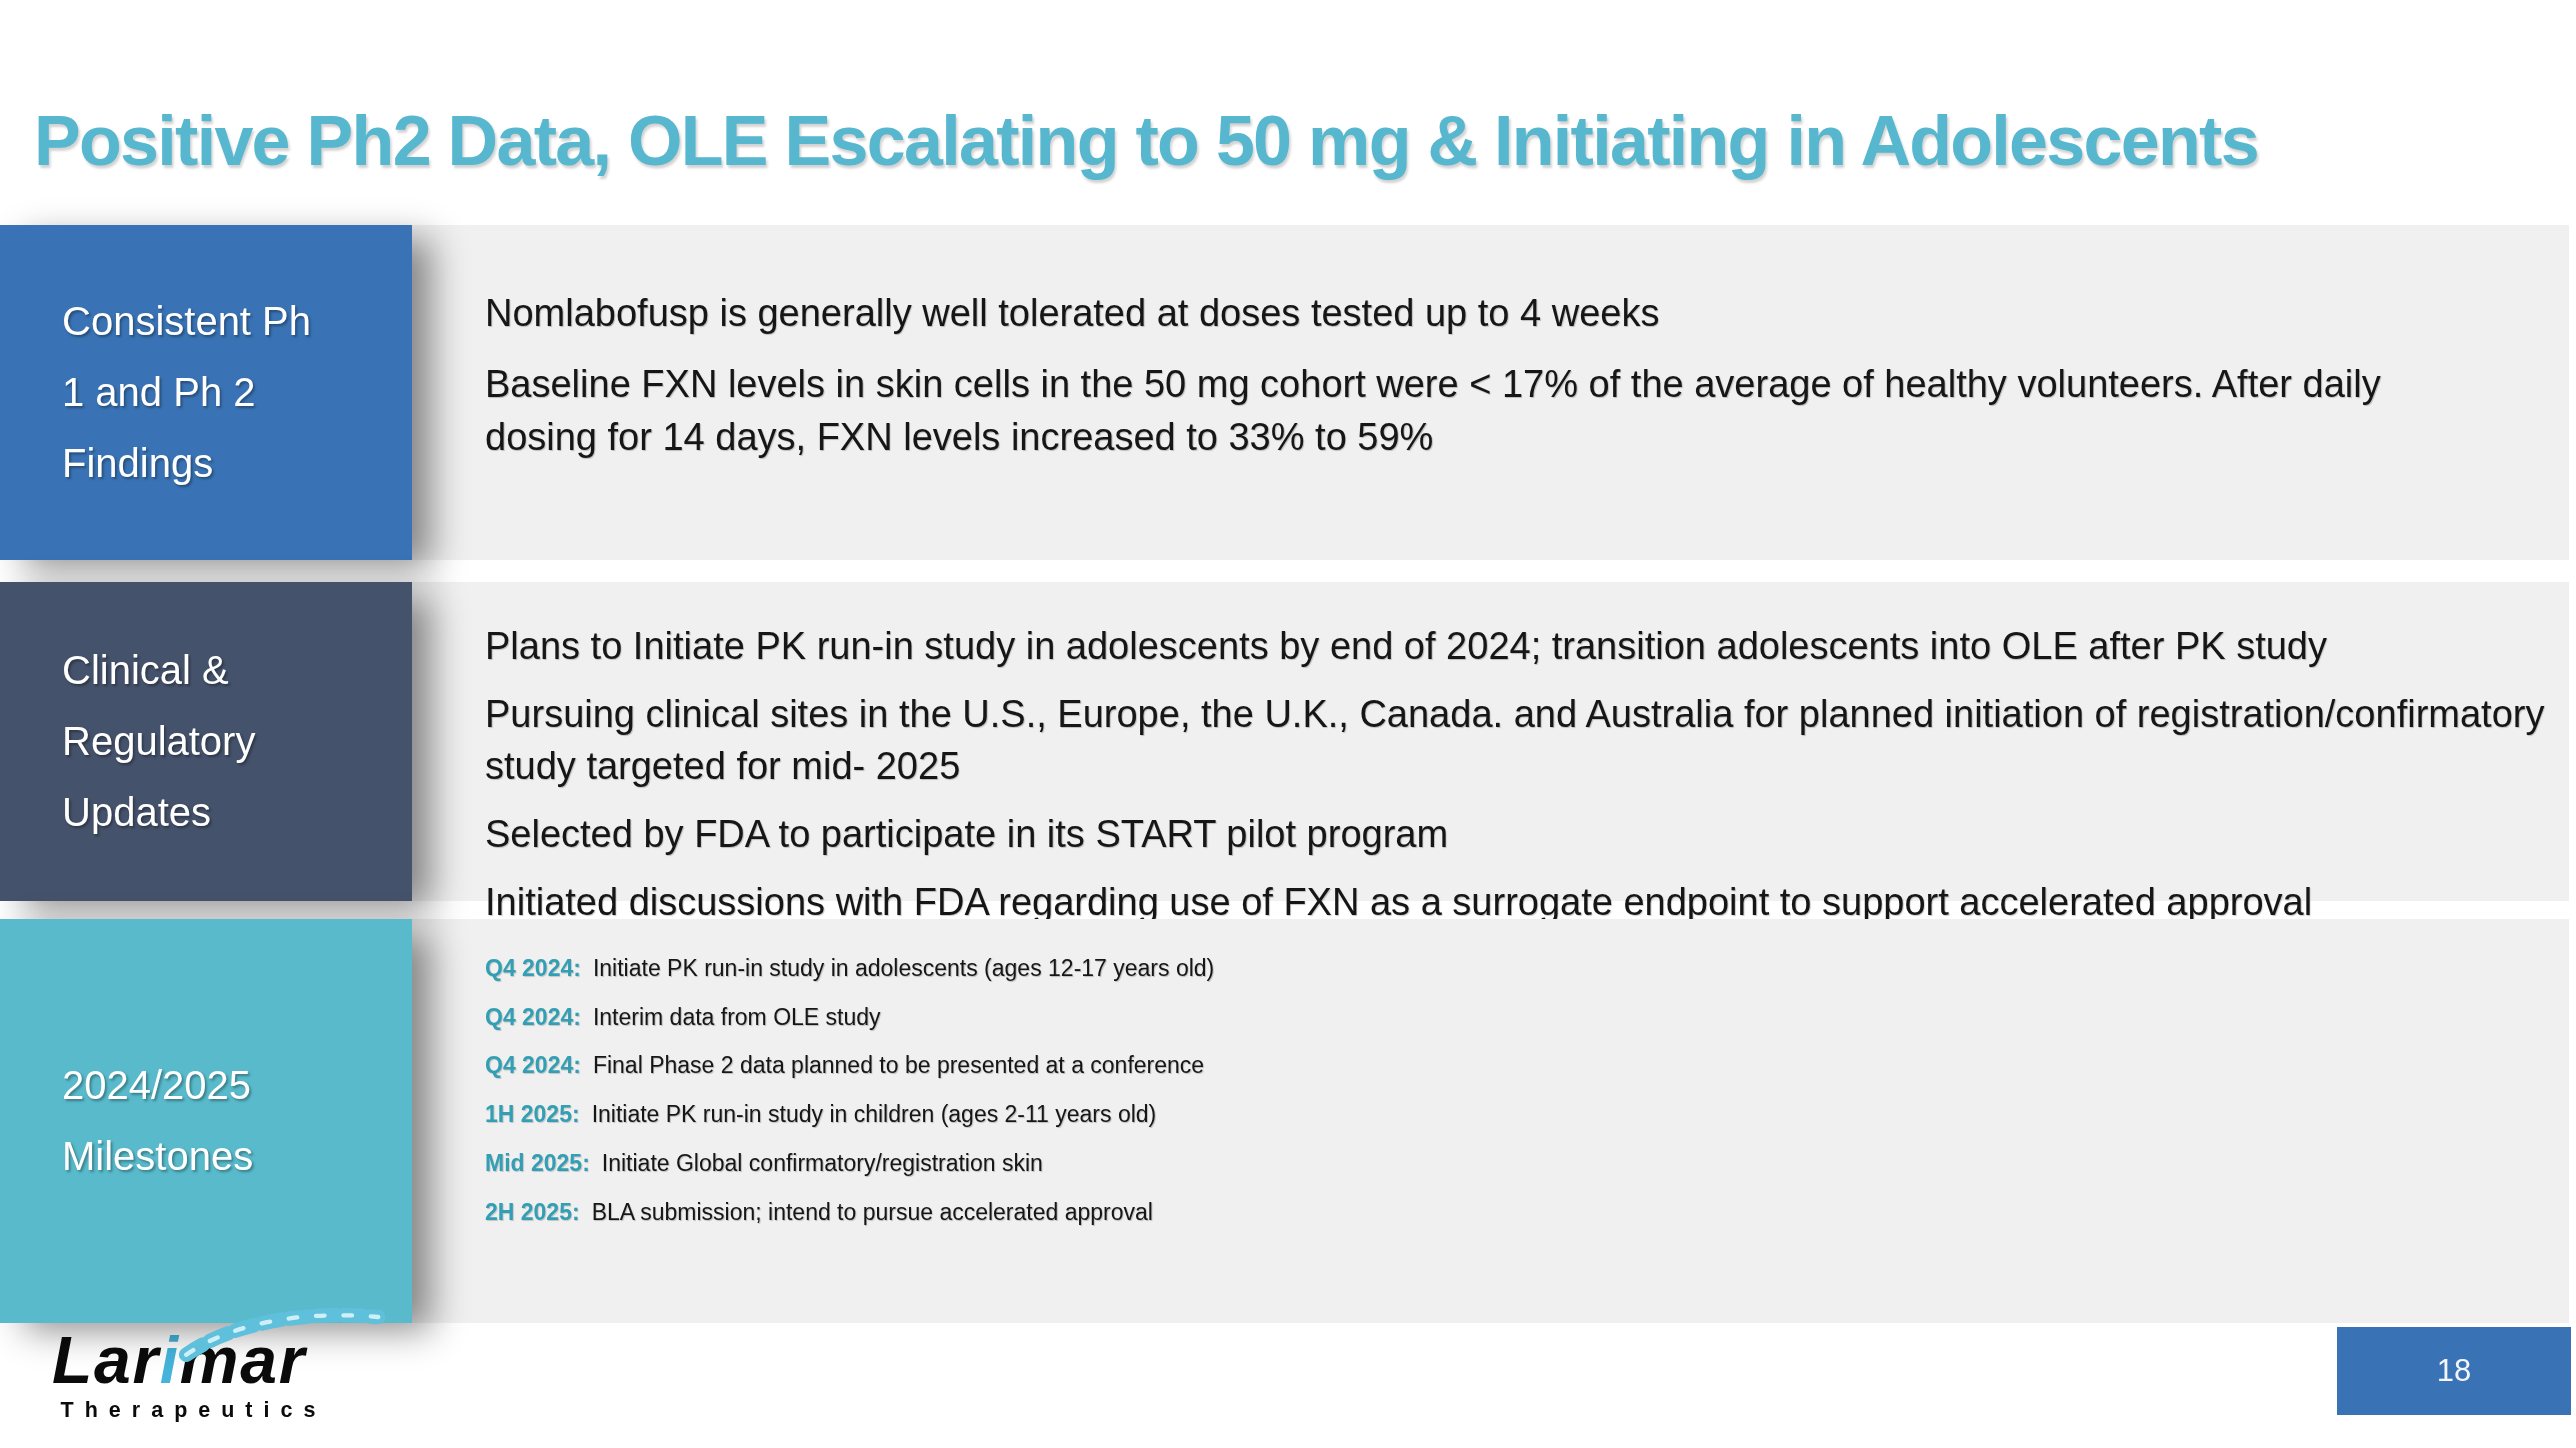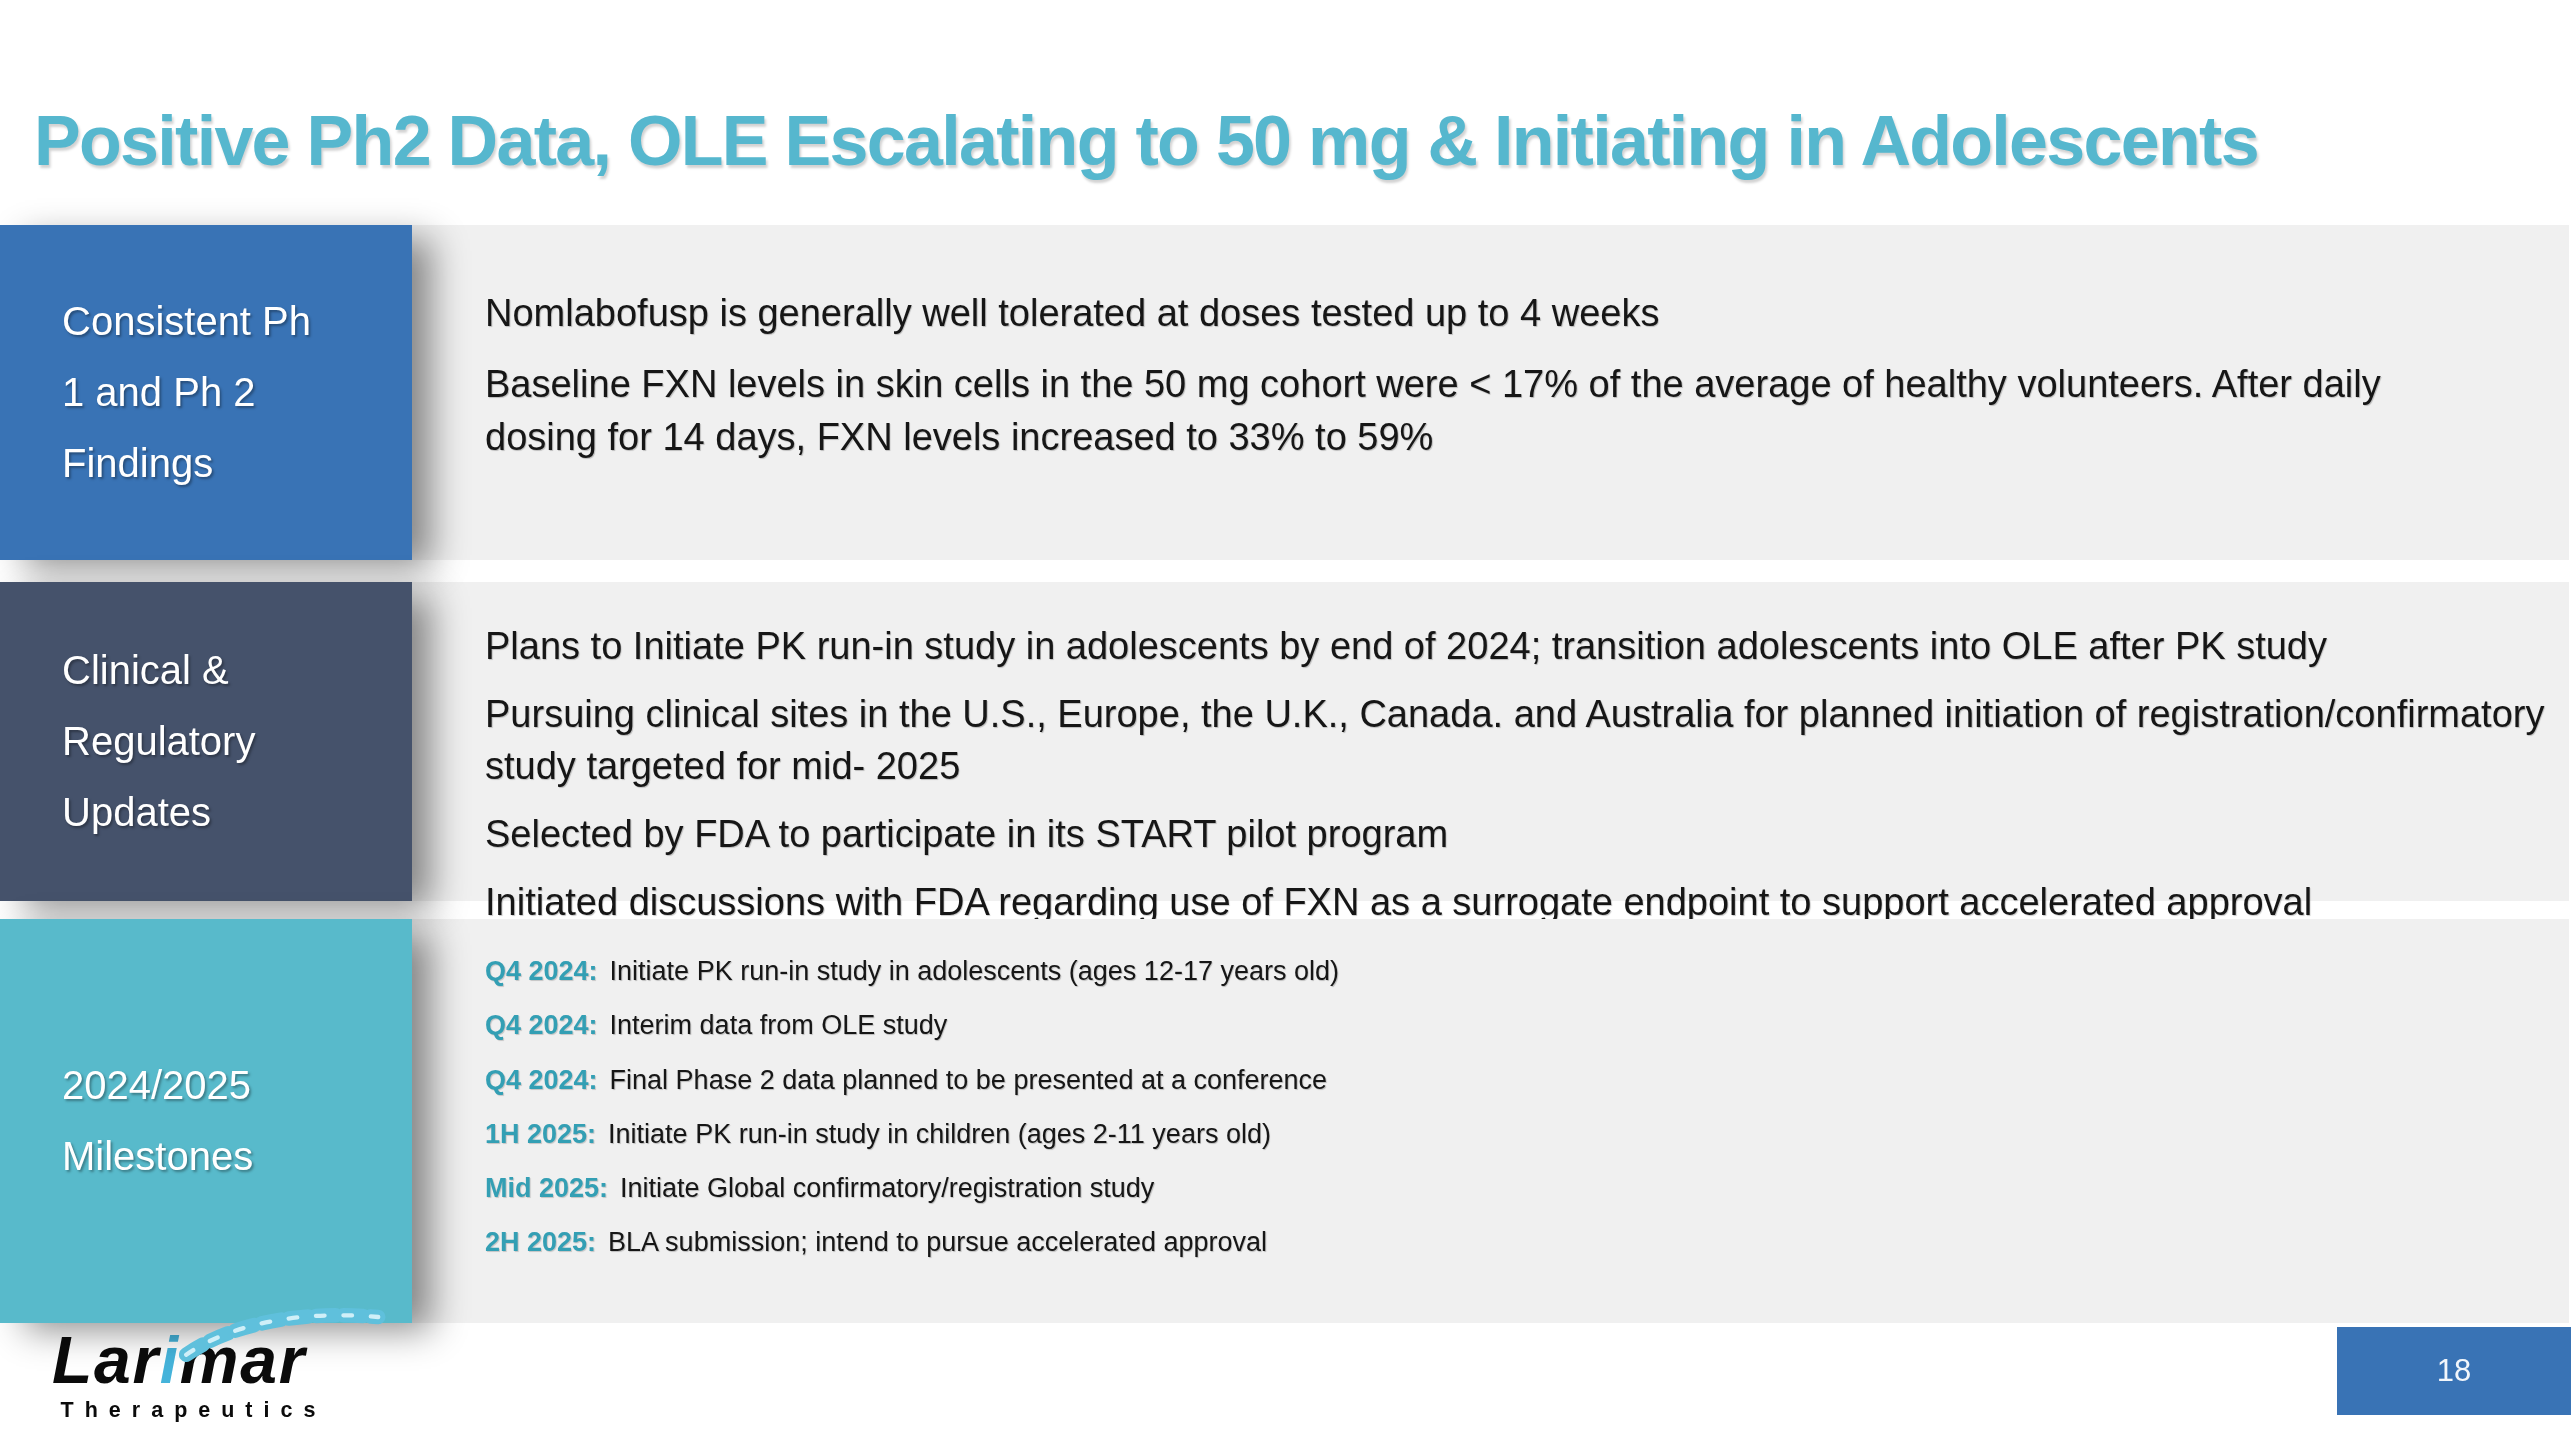--- a/index.html
+++ b/index.html
@@ -44,21 +44,21 @@
   .band-3 .band-content { padding-top:34px; }
 
   .para {
     font-size:38px; line-height:1.38; color:#161616;
     white-space:pre-line; text-shadow:0.9px 0.9px 0.9px rgba(0,0,0,0.22);
   }
   .band-1 .para, .band-2 .para { margin:0 0 19px 0; }
   .band-2 .para { margin-bottom:15.5px; }
 
   .milestone {
-    font-size:27px; line-height:1.38; color:#161616;
+    font-size:23px; line-height:1.38; color:#161616;
     margin:0 0 17px 0; text-shadow:0.9px 0.9px 0.9px rgba(0,0,0,0.22);
   }
   .milestone .prefix {
     color:#339FB4; font-weight:700; margin-right:12px;
     text-shadow:0.9px 0.9px 0.9px rgba(0,0,0,0.18);
   }
 
   
   .logo { position:absolute; left:52px; top:1327px; width:361px; }
   .logo-word {
@@ -120,21 +120,21 @@
       <p class="milestone">
         <span class="prefix">Q4 2024:</span><span>Interim data from OLE study</span>
       </p>
       <p class="milestone">
         <span class="prefix">Q4 2024:</span><span>Final Phase 2 data planned to be presented at a conference</span>
       </p>
       <p class="milestone">
         <span class="prefix">1H 2025:</span><span>Initiate PK run-in study in children (ages 2-11 years old)</span>
       </p>
       <p class="milestone">
-        <span class="prefix">Mid 2025:</span><span>Initiate Global confirmatory/registration study</span>
+        <span class="prefix">Mid 2025:</span><span>Initiate Global confirmatory/registration skin</span>
       </p>
       <p class="milestone">
         <span class="prefix">2H 2025:</span><span>BLA submission; intend to pursue accelerated approval</span>
       </p>
     </div>
   </div>
 
   <div class="logo">
     <svg class="logo-swoosh" width="215" height="60" viewBox="0 0 250 70">
       <path d="M8,58 C60,22 140,6 232,14" fill="none" stroke="#5FC0DC" stroke-width="17" stroke-dasharray="23 9" stroke-linecap="round"></path>

